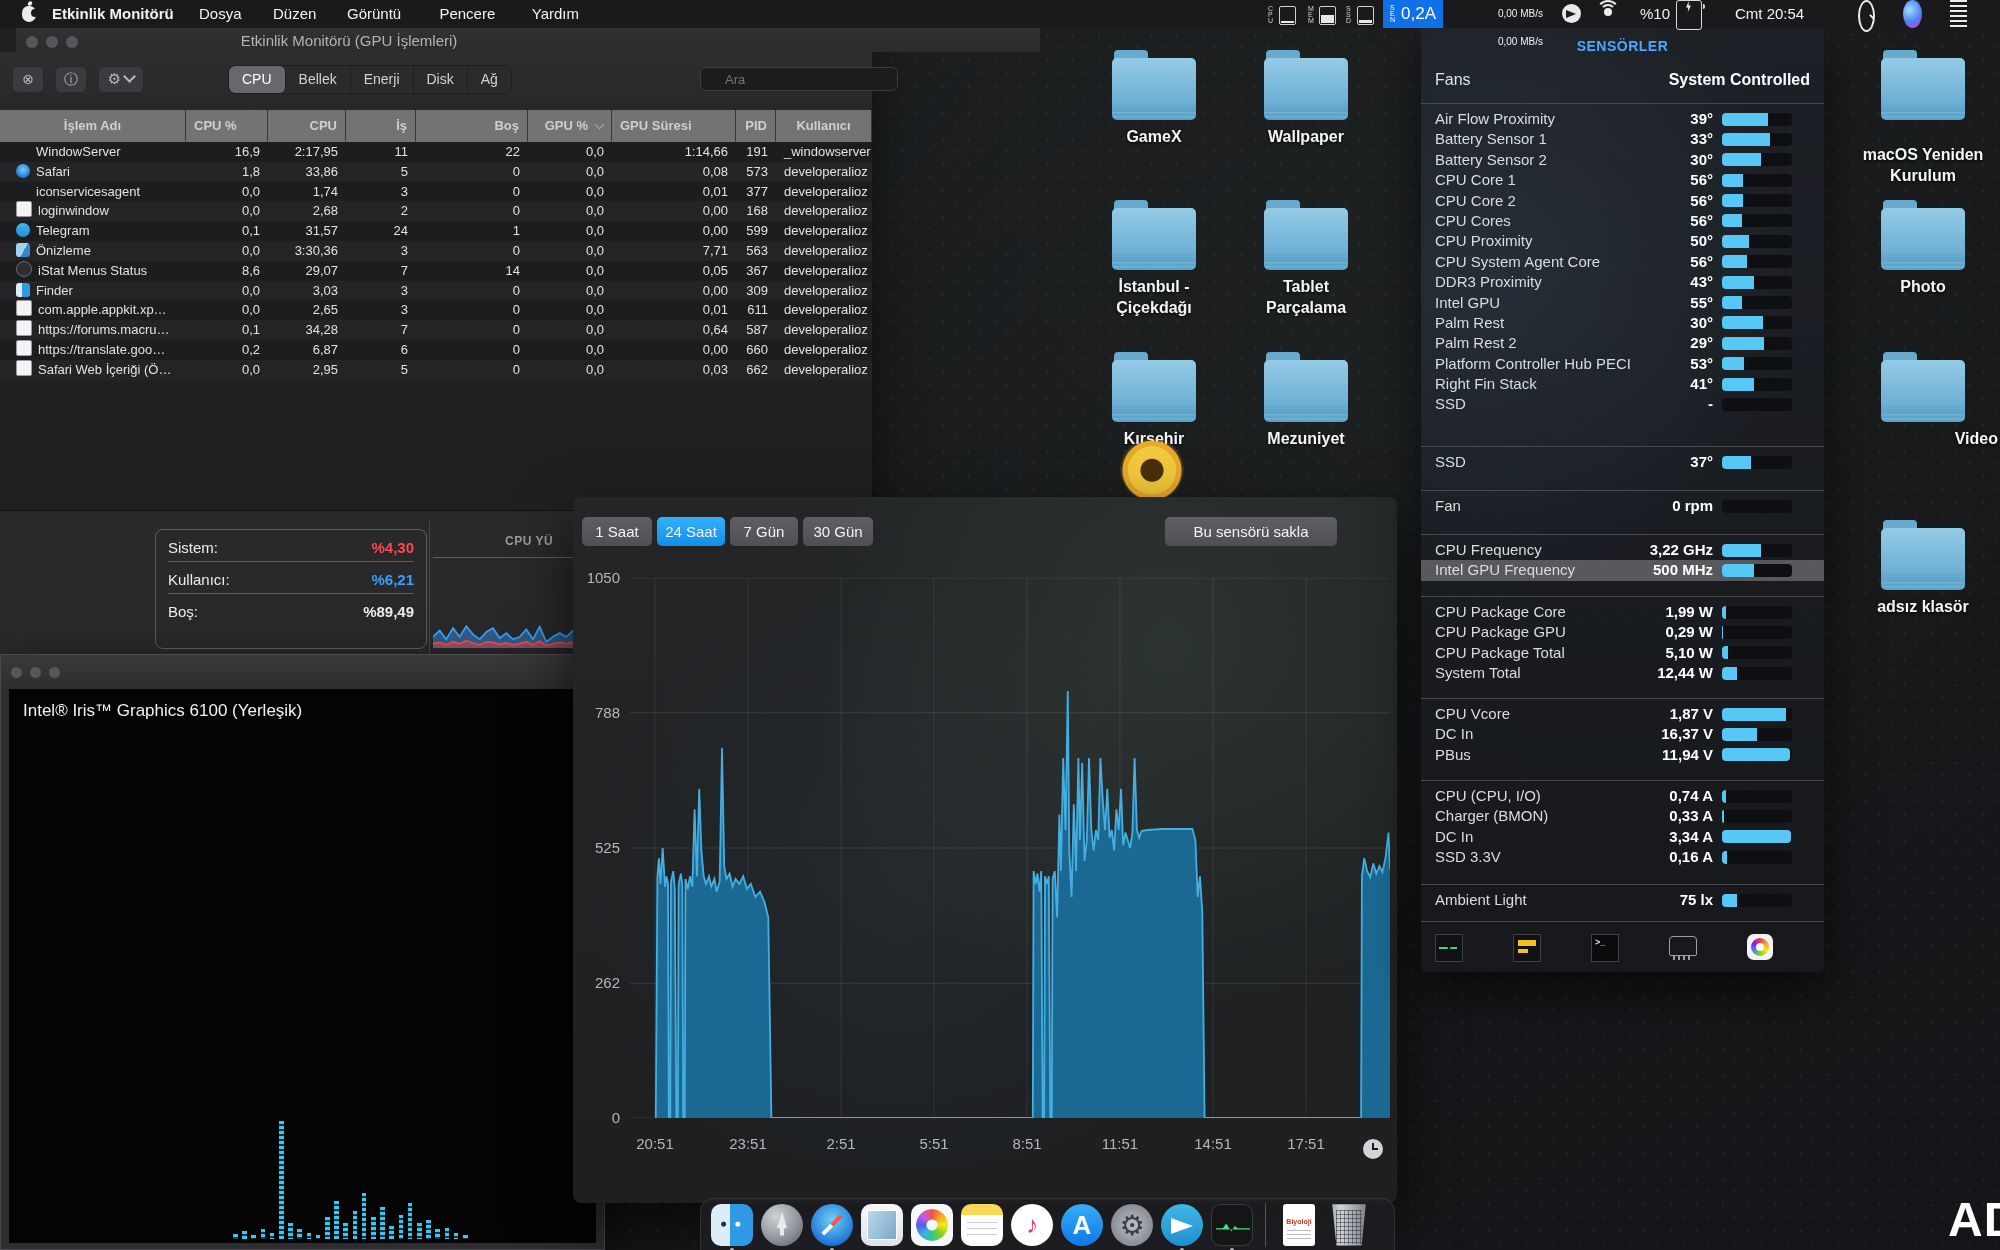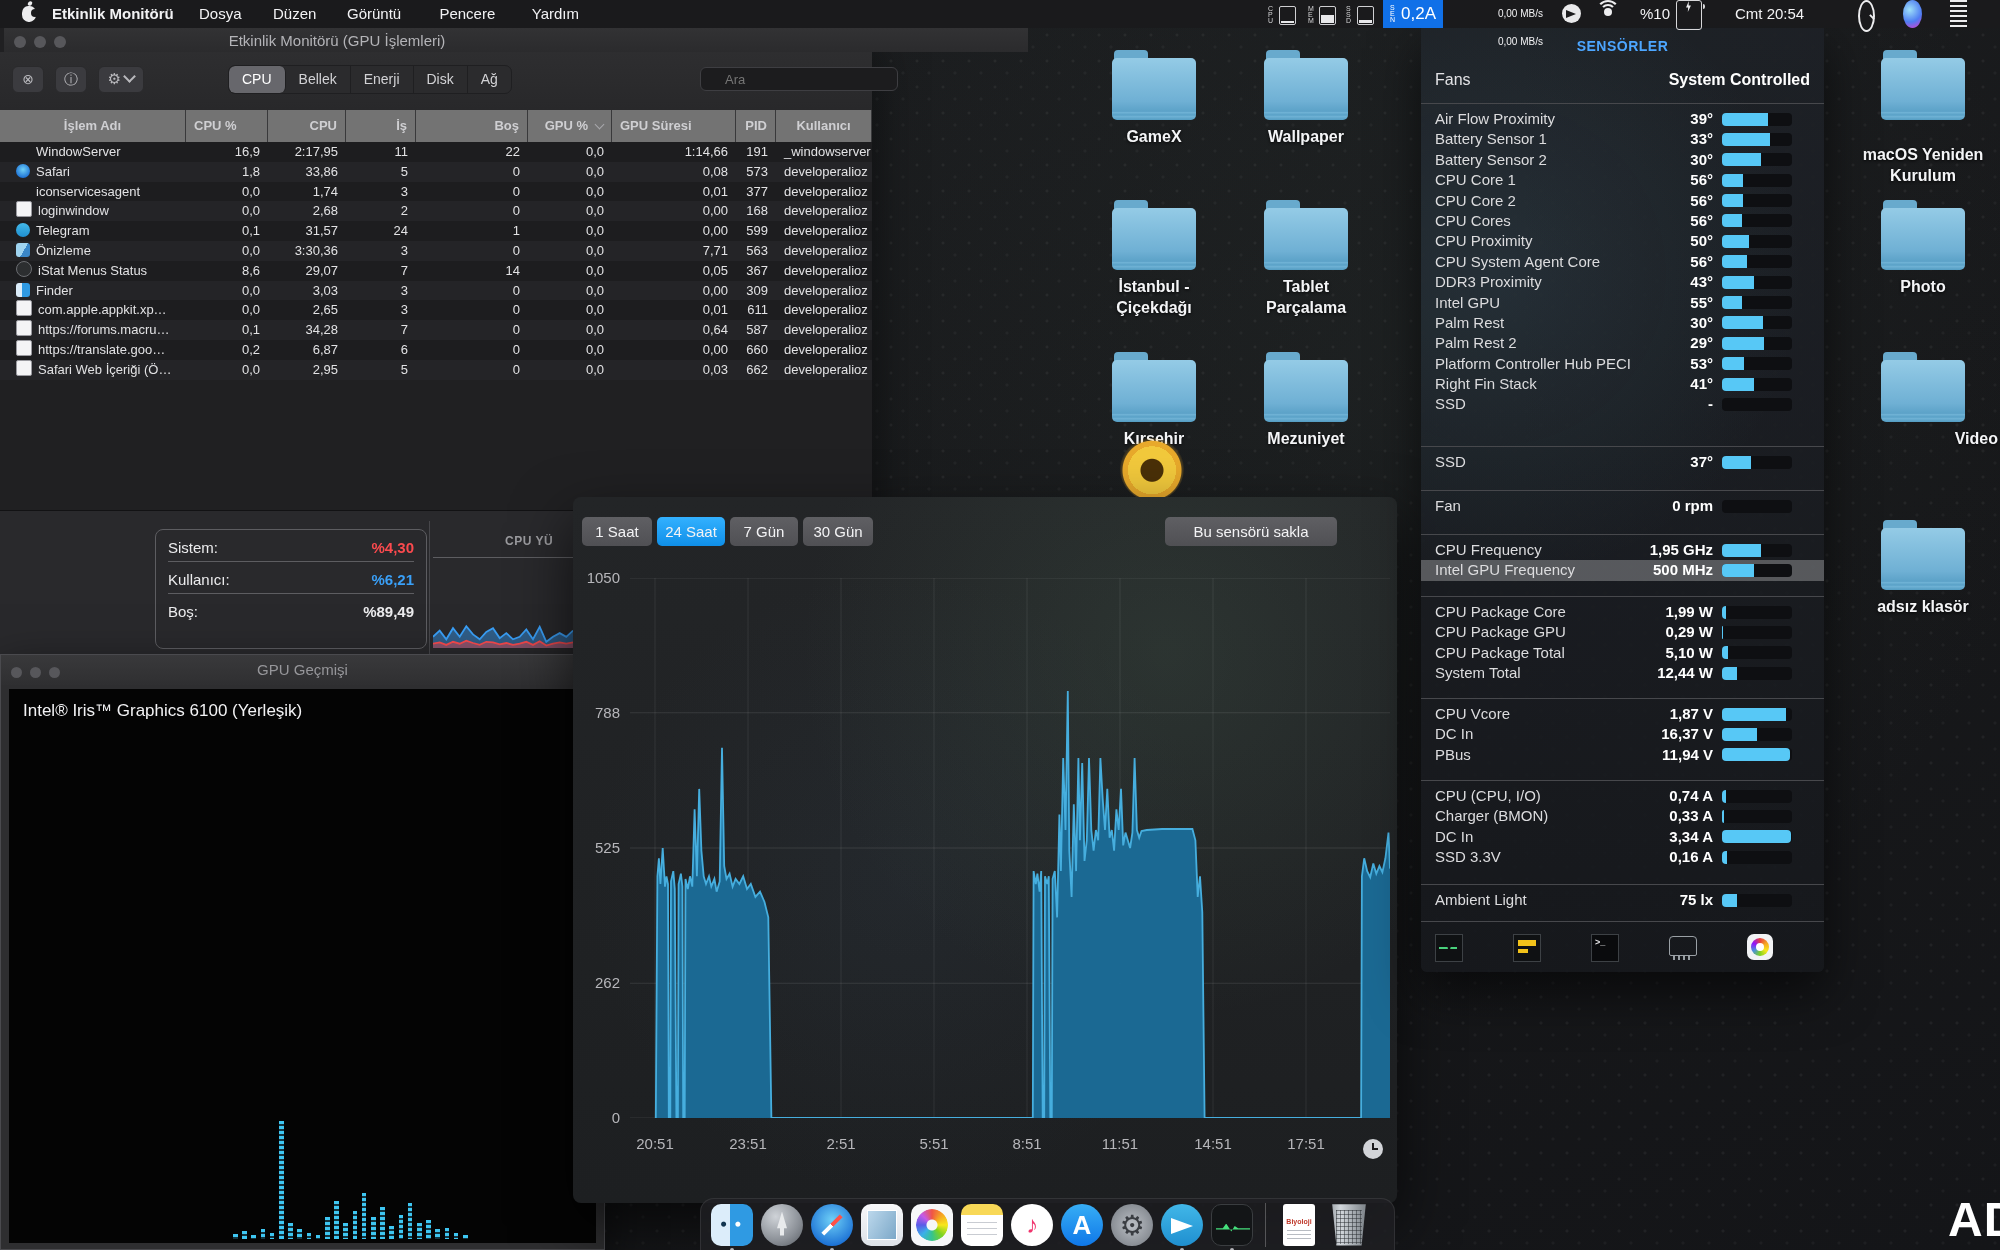--- a/index.html
+++ b/index.html
@@ -61,21 +61,21 @@
   .spotlight:after{content:"";position:absolute;left:11px;top:12px;width:2px;height:6px;background:#ededef;transform:rotate(-45deg);}
   .siri{width:19px;height:19px;border-radius:50%;position:relative;top:4px;
     background:radial-gradient(circle at 35% 35%, #9fe0f8, #4f7df2 55%, #b04fd8 85%);}
   .list-icon{width:17px;height:13px;position:relative;top:7px;
     background:repeating-linear-gradient(180deg,#ededef 0 2px,transparent 2px 5px);}
   
   .traffic{display:inline-block;width:12px;height:12px;border-radius:50%;background:#57575b;margin-right:8px;}
   
   #am{left:0;top:28px;width:872px;height:626px;background:#202022;z-index:10;
     box-shadow:0 20px 50px rgba(0,0,0,.55);border-radius:0 0 6px 6px;}
-  #am-titlebar{left:4px;top:0;width:1024px;height:24px;background:linear-gradient(#323234,#2b2b2d);}
+  #am-titlebar{left:16px;top:0;width:1024px;height:24px;background:linear-gradient(#323234,#2b2b2d);}
   #am-lights{left:10px;top:6px;}
   #am-title{left:0;top:4px;width:666px;text-align:center;color:#b4b4b8;font-size:15px;}
   #am-toolbar{left:0;top:24px;width:872px;height:58px;background:linear-gradient(#2e2e30,#28282a);border-bottom:1px solid #141416;}
   .tb-btn{position:absolute;top:14px;height:25px;background:#3b3b3f;border:1px solid #2a2a2c;border-radius:6px;
     color:#b9b9bd;text-align:center;font-size:14px;line-height:24px;}
   .gear{display:inline-block;font-size:15px;}
   .chev{display:inline-block;width:7px;height:7px;border-right:2px solid #b9b9bd;border-bottom:2px solid #b9b9bd;
     transform:rotate(45deg);vertical-align:3px;margin-left:4px;}
   #am-tabs{left:228px;top:13px;height:27px;display:flex;background:#2b2b2d;border:1px solid #1f1f21;border-radius:7px;overflow:hidden;}
   .am-tab{padding:0 13px;line-height:26px;font-size:14px;color:#d2d2d5;border-right:1px solid #1f1f21;}
@@ -497,21 +497,20 @@
           </svg>
         </div>
     </div>
   </div>
 
   <div id="gpuwin" class="abs">
     <div id="gpu-titlebar" class="abs">
       <span id="gpu-lights" class="abs">
         <span class="traffic" style="width:11px;height:11px;"></span><span class="traffic" style="width:11px;height:11px;"></span><span class="traffic" style="width:11px;height:11px;"></span>
       </span>
-      <div id="gpu-title" class="abs">GPU Geçmişi</div>
     </div>
     <div id="gpu-content" class="abs">
       <div id="gpu-name" class="abs">Intel® Iris™ Graphics 6100 (Yerleşik)</div>
       <div id="gpu-bars" class="abs">
           <div class="gbar" style="left: 0px; height: 4.8px;"></div>
           <div class="gbar" style="left: 9.2px; height: 8.4px;"></div>
           <div class="gbar" style="left: 18.4px; height: 3.6px;"></div>
           <div class="gbar" style="left: 27.6px; height: 9.6px;"></div>
           <div class="gbar" style="left: 36.8px; height: 6px;"></div>
           <div class="gbar" style="left: 46px; height: 117.6px;"></div>
@@ -637,21 +636,21 @@
         </div>
         <div class="sens-group" style="top: 418px;">
           <div class="sens-row"><span class="sens-name">SSD</span><span class="sens-val">37°</span><span class="sens-track">
               <span class="sens-fill" style="width: 29.4px; background: rgb(87, 200, 246);"></span>
             </span></div>
         </div>
         <div class="sens-group" style="top: 462px;">
           <div class="sens-row"><span class="sens-name">Fan</span><span class="sens-val">0 rpm</span><span class="sens-track"></span></div>
         </div>
         <div class="sens-group" style="top: 506px;">
-          <div class="sens-row"><span class="sens-name">CPU Frequency</span><span class="sens-val">1,95 GHz</span><span class="sens-track">
+          <div class="sens-row"><span class="sens-name">CPU Frequency</span><span class="sens-val">3,22 GHz</span><span class="sens-track">
               <span class="sens-fill" style="width: 38.5px; background: rgb(87, 200, 246);"></span>
             </span></div>
           <div class="sens-row selrow"><span class="sens-name">Intel GPU Frequency</span><span class="sens-val">500 MHz</span><span class="sens-track">
               <span class="sens-fill" style="width: 31.5px; background: rgb(87, 200, 246);"></span>
             </span></div>
         </div>
         <div class="sens-group" style="top: 568px;">
           <div class="sens-row"><span class="sens-name">CPU Package Core</span><span class="sens-val">1,99 W</span><span class="sens-track">
               <span class="sens-fill" style="width: 4.2px; background: rgb(87, 200, 246);"></span>
             </span></div>

